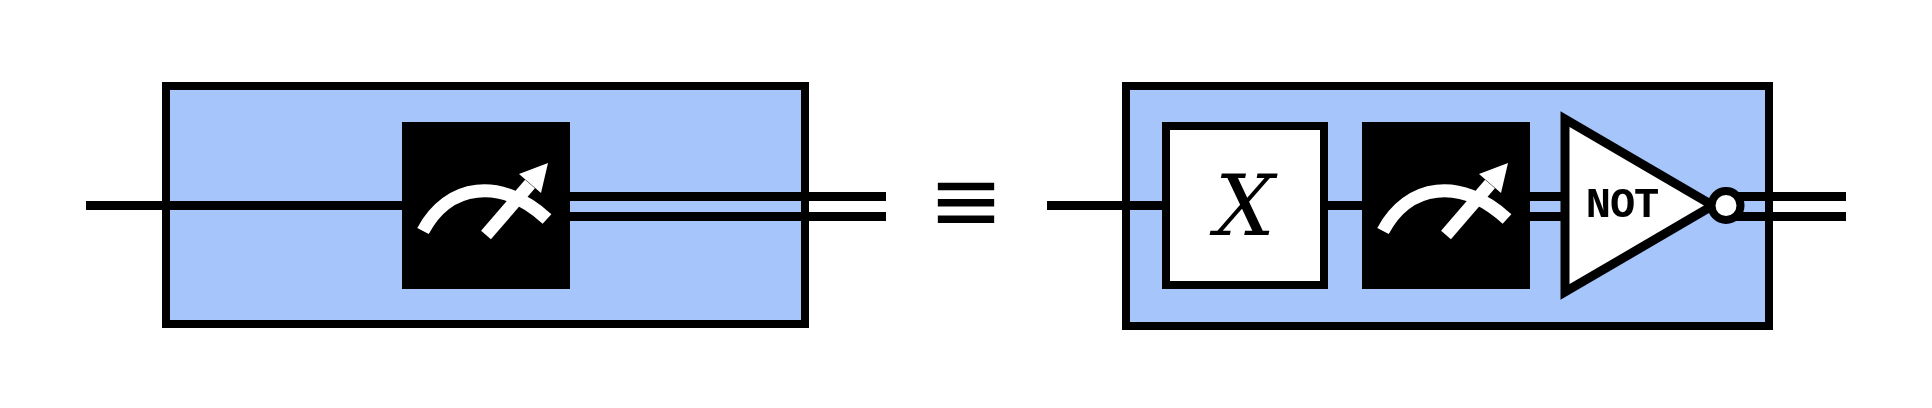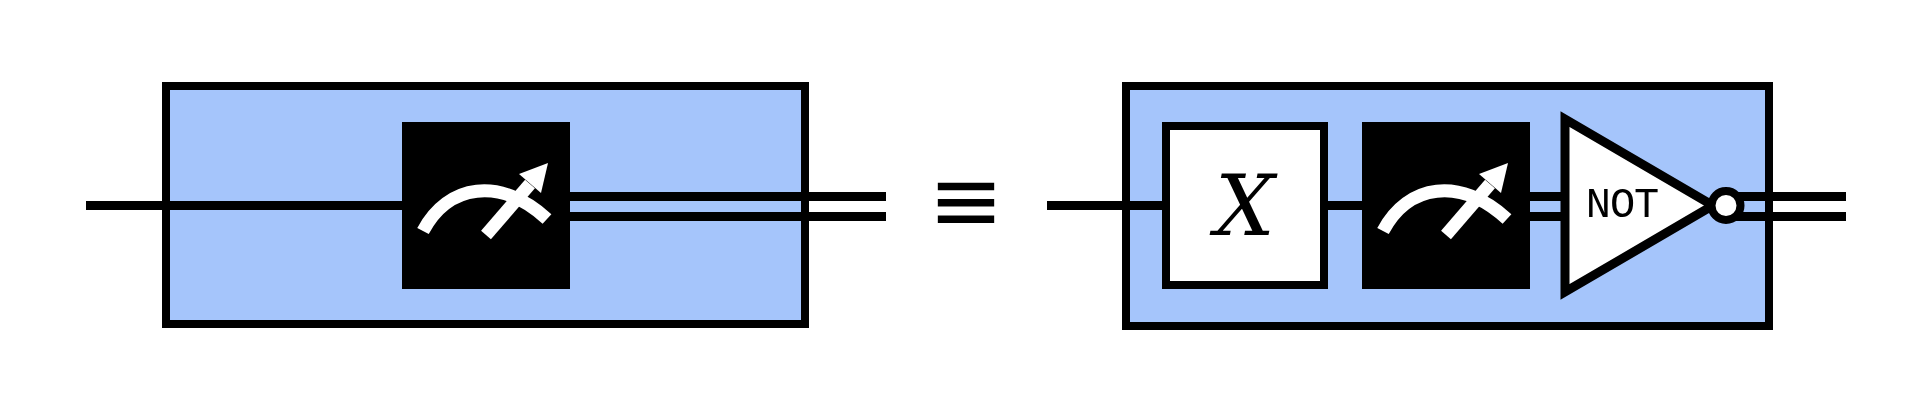--- a/index.html
+++ b/index.html
@@ -67,21 +67,21 @@
   .notlabel {
     position: absolute;
     left: 1572px;
     top: 185px;
     width: 100px;
     height: 41px;
     display: flex;
     align-items: center;
     justify-content: center;
     font-family: "Liberation Mono", monospace;
-    font-weight: 400;
+    font-weight: 700;
     font-size: 42px;
     letter-spacing: -1px;
     color: #000000;
   }
 </style>
 </head>
 <body>
 
 <div class="canvas">
 

